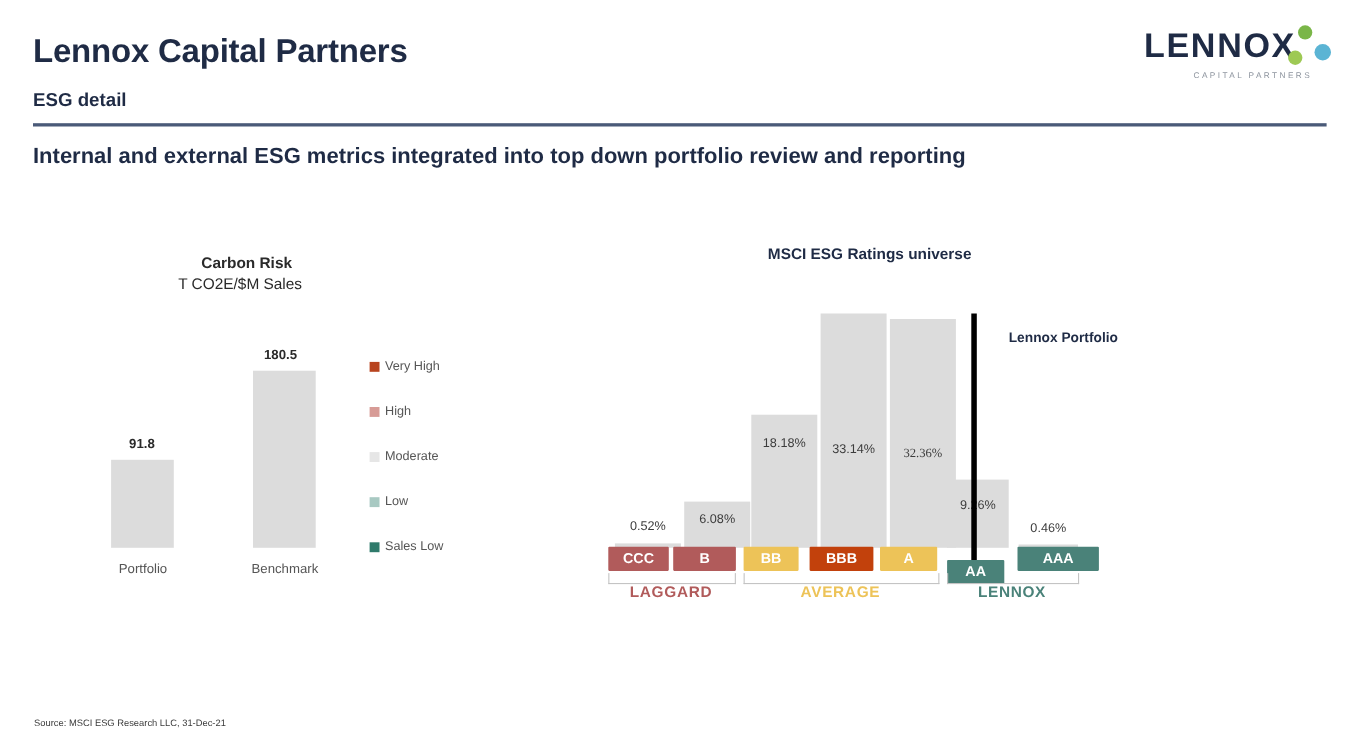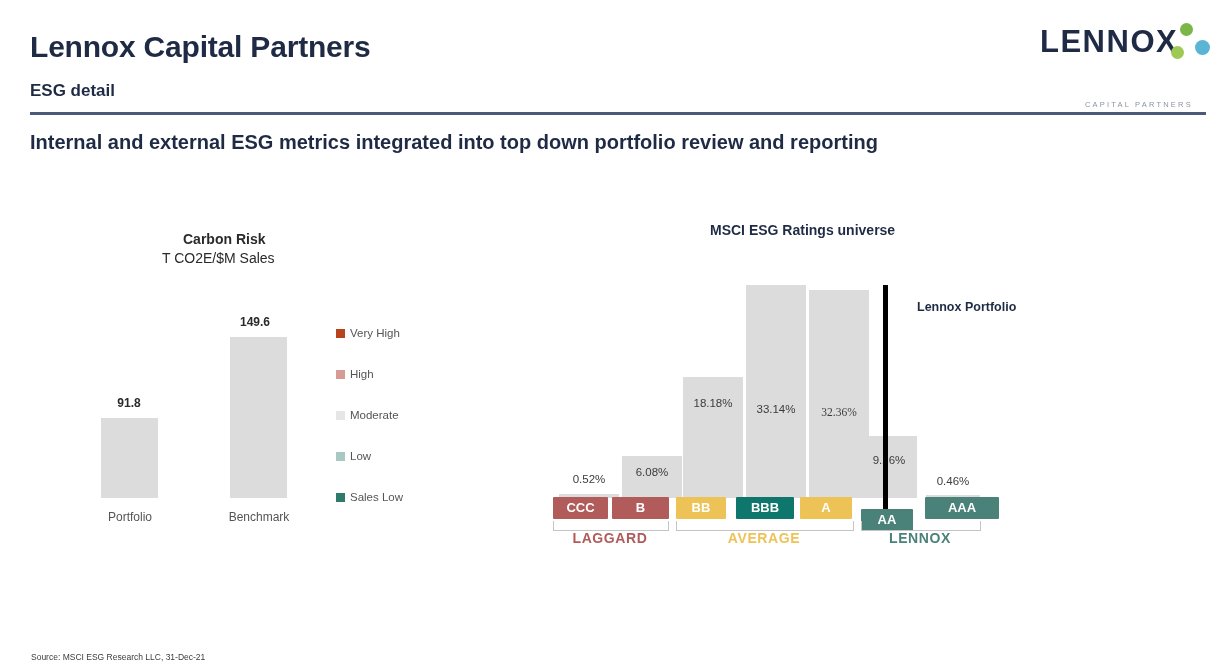--- a/index.html
+++ b/index.html
@@ -38,21 +38,20 @@
   .logo{position:absolute;left:1040px;top:26px;width:172px;height:52px;}
   .logo-word{
     position:absolute;left:0;top:0;
     font-size:31px;font-weight:bold;letter-spacing:1.5px;
     color:#1f2b45;line-height:1;
   }
   .logo-tag{
     position:absolute;left:45px;top:38px;
     font-size:7.5px;letter-spacing:2.2px;color:#8d949e;
     white-space:nowrap;
-    margin-top:36px;
   }
   .dot{position:absolute;border-radius:50%;}
   .dot-a{left:140px;top:-3px;width:13px;height:13px;background:#7ab648;}
   .dot-b{left:155px;top:14px;width:15px;height:15px;background:#5bb4d4;}
   .dot-c{left:131px;top:20px;width:13px;height:13px;background:#9ec954;}
 
   
   .cr-title{
     position:absolute;left:183px;top:231px;
     font-size:14px;font-weight:bold;color:#2a2a2a;white-space:nowrap;
@@ -83,21 +82,21 @@
     position:absolute;left:0;top:3px;width:9px;height:9px;
   }
   .lg-lb{
     position:absolute;left:14px;top:0;
     font-size:11.5px;color:#555;white-space:nowrap;line-height:14px;
   }
 
   
   .msci-title{
     position:absolute;left:698px;top:222px;
-    font-size:14px;font-weight:bold;color:#1f2b45;white-space:nowrap;margin-left:12px;
+    font-size:14px;font-weight:bold;color:#1f2b45;white-space:nowrap;
   }
   .msci-area{position:absolute;left:0;top:0;width:1232px;height:670px;}
   .m-bar{position:absolute;background:#dcdcdc;}
   .m-pct{
     position:absolute;font-size:11.5px;color:#3c3c3c;
     text-align:center;white-space:nowrap;
   }
   .m-lab{
     position:absolute;height:22px;line-height:22px;
     text-align:center;color:#ffffff;font-weight:bold;font-size:13px;
@@ -148,21 +147,21 @@
   </div>
 
   <div>
     <div class="cr-title">Carbon Risk</div>
     <div class="cr-sub">T CO2E/$M Sales</div>
 
     <div class="bar-grey cr-bar-1"></div>
     <div class="bar-grey cr-bar-2"></div>
 
     <div class="cr-val cr-val-1">91.8</div>
-    <div class="cr-val cr-val-2">149.6</div>
+    <div class="cr-val cr-val-2">180.5</div>
 
     <div class="cr-cat cr-cat-1">Portfolio</div>
     <div class="cr-cat cr-cat-2">Benchmark</div>
 
     <div class="legend">
       <div class="lg-row">
         <span class="lg-sw" style="background:#b8441f"></span>
         <span class="lg-lb">Very High</span>
       </div>
       <div class="lg-row">
@@ -202,21 +201,21 @@
     <div class="m-pct" style="left:799px;top:406px;width:80px;font-family:Liberation Serif, serif;">32.36%</div>
     <div class="m-pct" style="left:849px;top:454px;width:80px;">9.26%</div>
     <div class="m-pct" style="left:913px;top:475px;width:80px;">0.46%</div>
 
     <div class="portfolio-line"></div>
     <div class="portfolio-label">Lennox Portfolio</div>
 
     <div class="m-lab" style="left:553px;top:497px;width:55px;background:#b15b5b;">CCC</div>
     <div class="m-lab" style="left:612px;top:497px;width:57px;background:#b15b5b;">B</div>
     <div class="m-lab" style="left:676px;top:497px;width:50px;background:#edc358;">BB</div>
-    <div class="m-lab" style="left:736px;top:497px;width:58px;background:#0f766e;">BBB</div>
+    <div class="m-lab" style="left:736px;top:497px;width:58px;background:#c2410c;">BBB</div>
     <div class="m-lab" style="left:800px;top:497px;width:52px;background:#edc358;">A</div>
     <div class="m-lab" style="left:861px;top:497px;width:52px;background:#4a8279;margin-top:12px;">AA</div>
     <div class="m-lab" style="left:925px;top:497px;width:74px;background:#4a8279;">AAA</div>
 
     <div class="brk" style="left:553px;top:521px;width:114px;"></div>
     <div class="brk" style="left:676px;top:521px;width:176px;"></div>
     <div class="brk" style="left:861px;top:521px;width:118px;"></div>
 
     <div class="brk-lb" style="left:530px;top:530px;width:160px;color:#b15b5b;">LAGGARD</div>
     <div class="brk-lb" style="left:684px;top:530px;width:160px;color:#edc358;">AVERAGE</div>

